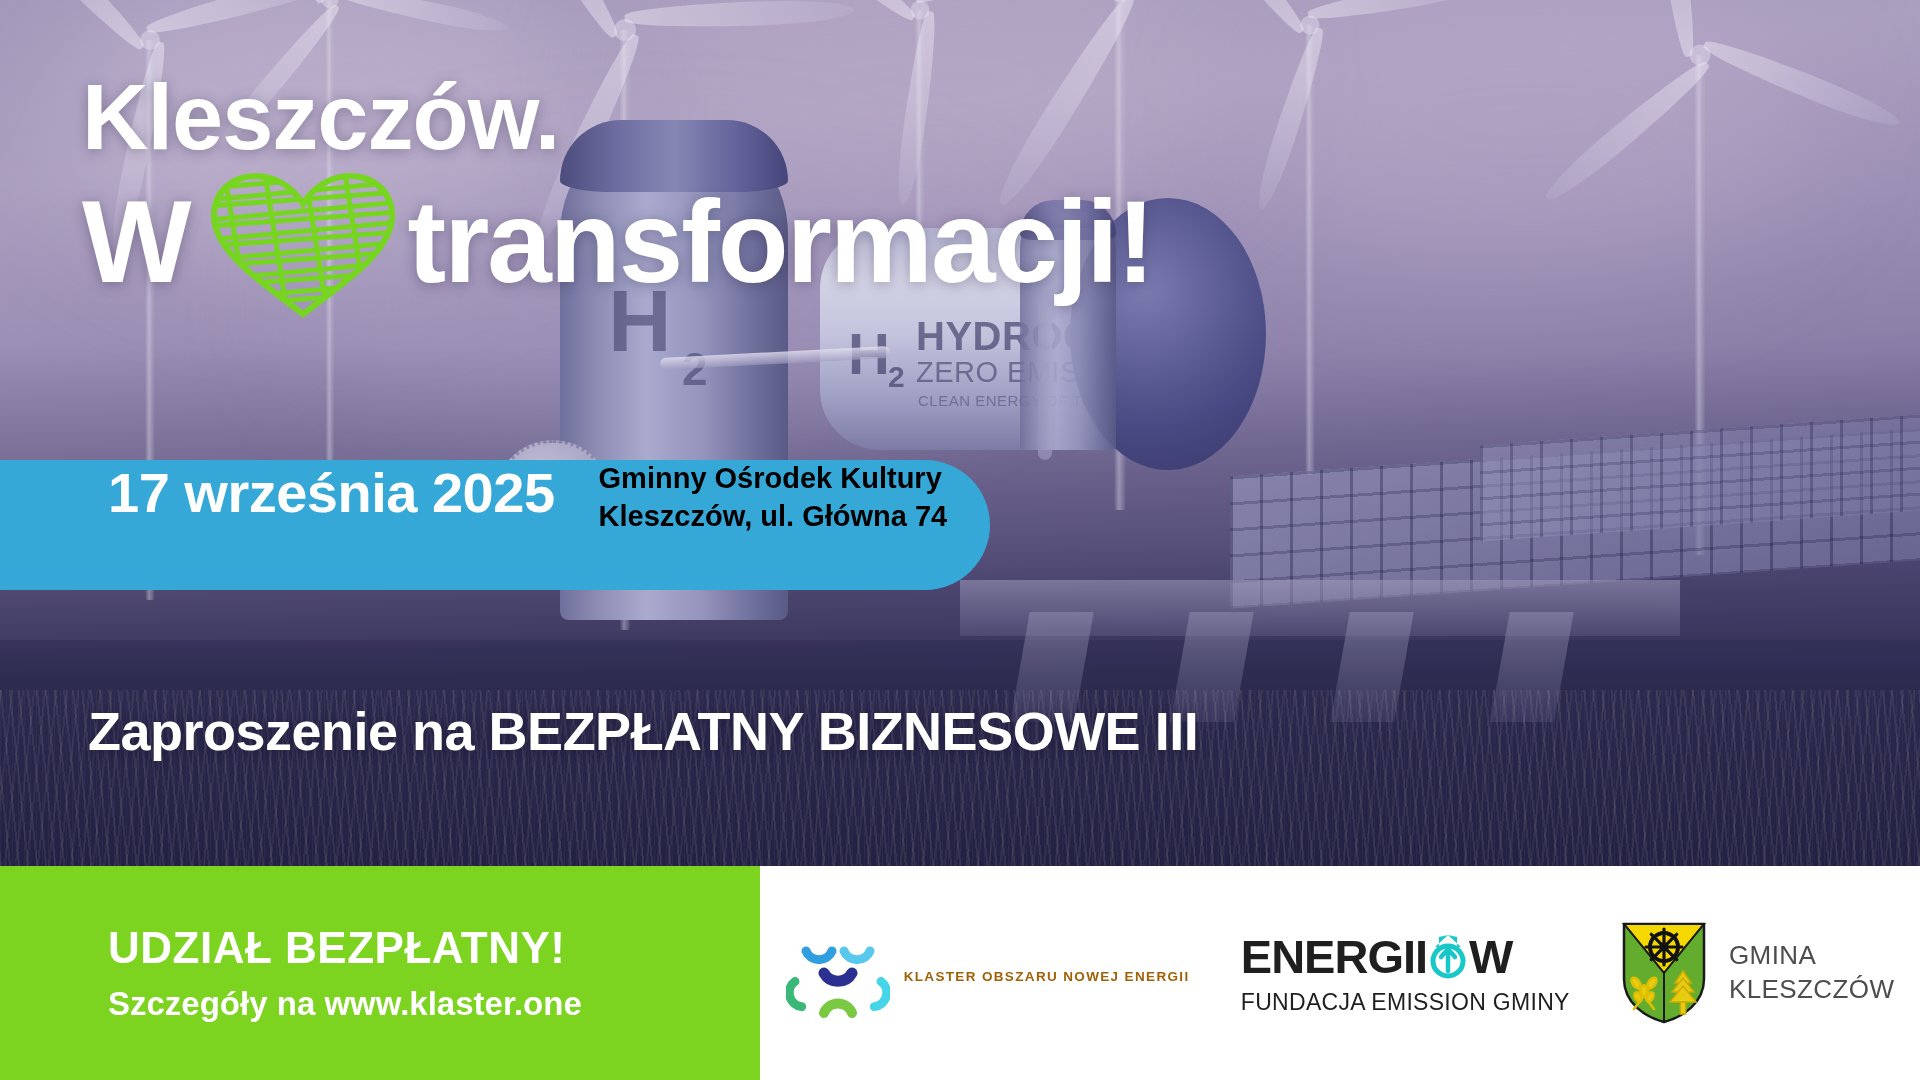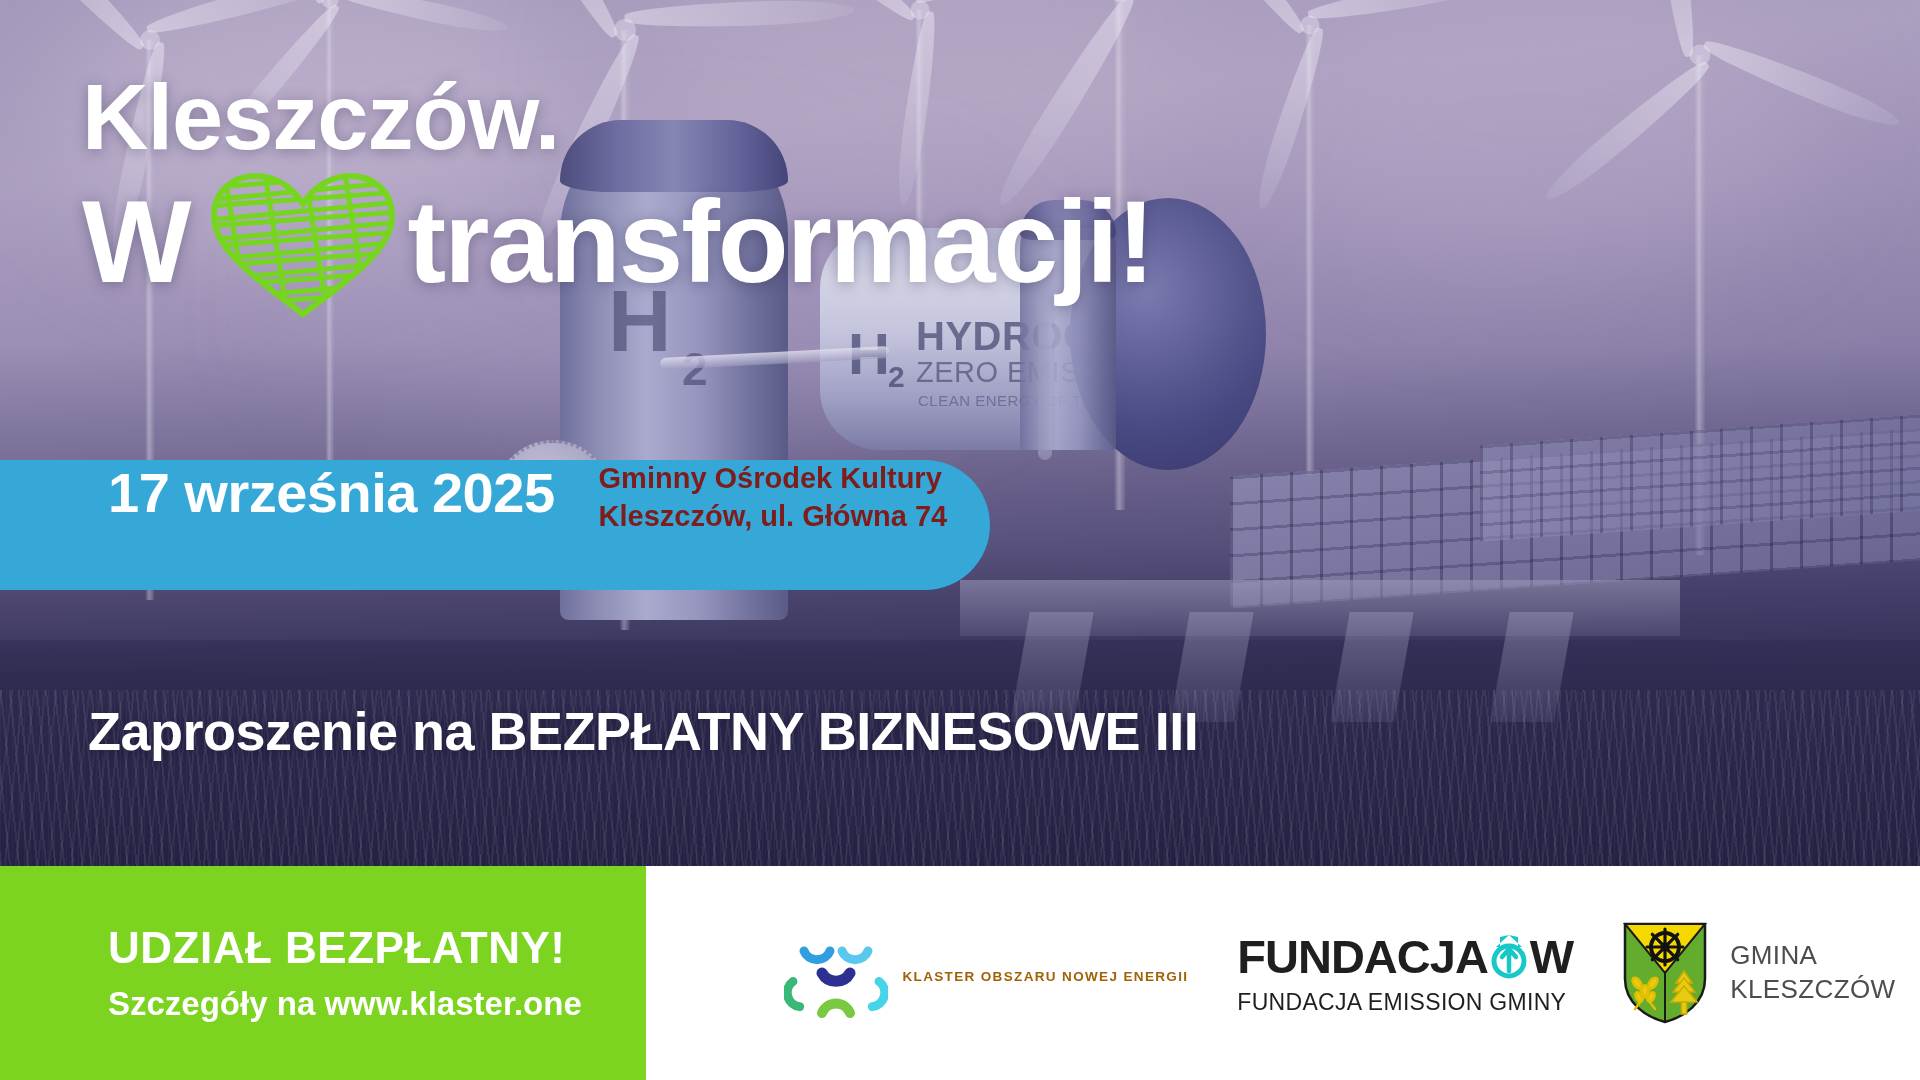--- a/index.html
+++ b/index.html
@@ -147,33 +147,33 @@
   
   .date-banner {
     position:absolute; left:0; top:460px; width:990px; height:130px;
     background:#35a8d8; border-radius:0 65px 65px 0;
     display:flex; z-index:7;
   }
   .date-text {
     color:#fff; font-weight:bold; font-size:56px;
     margin-left:108px; letter-spacing:-0.5px; white-space:nowrap;
   }
-  .venue { margin-left:44px; color:#7f1d1d; font-weight:bold; font-size:29px; line-height:1.30; }
+  .venue { margin-left:44px; color:#000000; font-weight:bold; font-size:29px; line-height:1.30; }
 
   
   .invite {
     position:absolute; left:88px; top:700px; z-index:7;
     color:#fff; font-weight:bold; font-size:54px; letter-spacing:-0.5px;
     white-space:nowrap; text-shadow:0 2px 10px rgba(25,22,50,0.5);
   }
 
   
   .footer { position:absolute; left:0; top:866px; width:1920px; height:214px; background:#ffffff; z-index:8; }
   .footer-green {
-    position:absolute; left:0; top:0; width:646px; height:214px;
+    position:absolute; left:0; top:0; width:760px; height:214px;
     background:#7cd320; display:flex; flex-direction:column;
     justify-content:center; padding-left:108px;
   }
   .fg-line1 { color:#fff; font-weight:bold; font-size:44px; letter-spacing:0.5px; }
   .fg-line2 { color:#fff; font-weight:bold; font-size:33px; margin-top:12px; }
 
   .logos {
     position:absolute; left:760px; top:0; width:1160px; height:214px;
     display:flex; align-items:center; justify-content:space-around;
   }
@@ -375,21 +375,21 @@
             </g>
           </svg>
         </span>
         <span class="klaster-word">
           <span class="kw-sub" style="display:block;">KLASTER OBSZARU NOWEJ ENERGII</span>
         </span>
       </div>
 
       <div class="fundacja">
         <span class="f-main">
-          <span>FUNDACJA</span>
+          <span>ENERGII</span>
           <span class="f-arrow">
             <svg width="40" height="46" viewBox="0 0 40 46" aria-hidden="true">
               <path d="M20 2 L33 14 L29 14 L29 4 Z M20 2 L7 14 L11 14 L11 4 Z" fill="#18c8c8"></path>
               <circle cx="20" cy="28" r="15" fill="none" stroke="#18c8c8" stroke-width="5"></circle>
               <path d="M20 38 L20 18 M20 16 L13 24 M20 16 L27 24" fill="none" stroke="#18c8c8" stroke-width="4.5" stroke-linecap="round"></path>
             </svg>
           </span>
           <span>W</span>
         </span>
         <div class="f-sub">FUNDACJA EMISSION GMINY</div>

